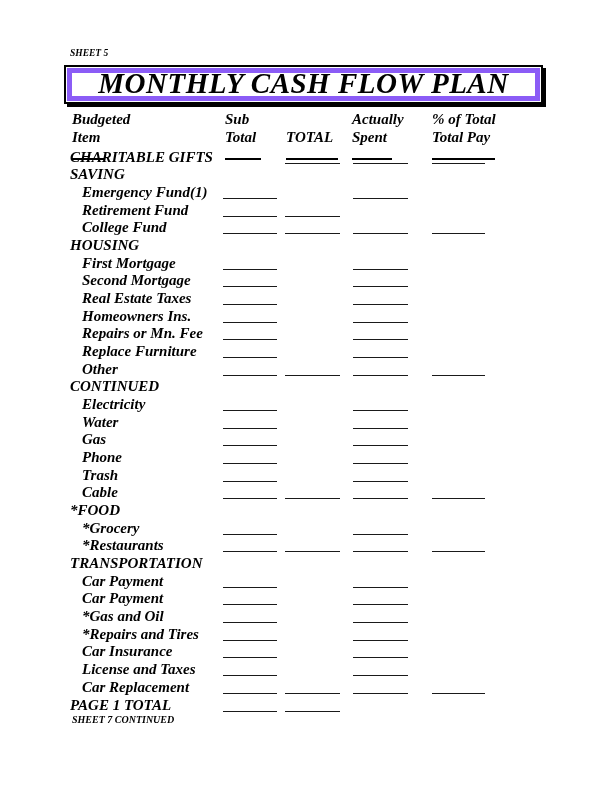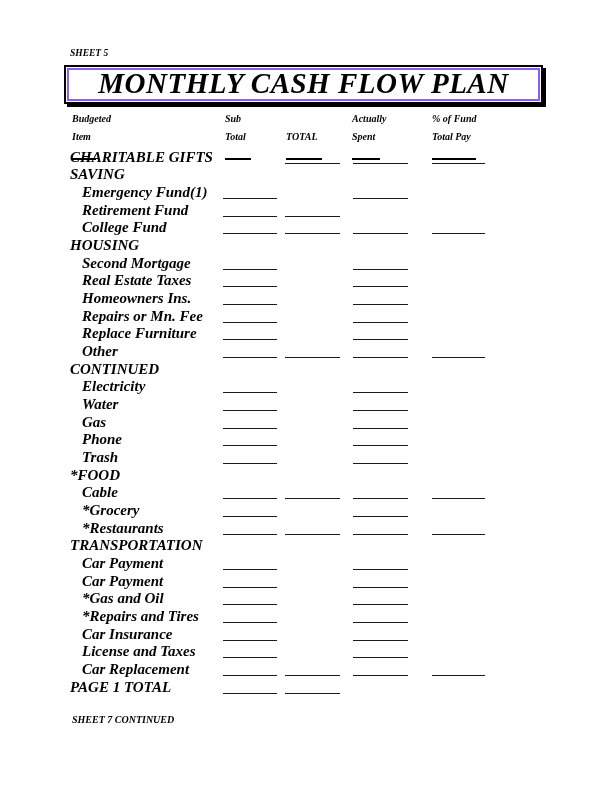--- a/index.html
+++ b/index.html
@@ -32,34 +32,34 @@
     top: 65px;
     width: 475px;
     height: 35px;
     border: 2px solid #000;
     background: #fff;
     box-shadow: 3px 3px 0 0 #000;
   }
   .title-inner {
     position: absolute;
     top: 1px; left: 1px; right: 1px; bottom: 1px;
-    border: 2px solid #8b5cf6;
+    border: 5px solid #8b5cf6;
     display: flex;
     align-items: center;
     justify-content: center;
   }
   .title-text {
     font-size: 29px;
     letter-spacing: 0.5px;
     white-space: nowrap;
     transform: translateY(-1px);
   }
   .colhead {
     position: absolute;
-    font-size: 10px;
+    font-size: 15px;
     line-height: 16px;
     white-space: nowrap;
   }
   .colhead.u {
     border-bottom: 2px solid #000;
     padding-right: 5px;
     padding-bottom: 13px;
   }
   .hrow1 { top: 111px; }
   .hrow2 { top: 129px; }
@@ -123,21 +123,21 @@
   <span class="colhead hrow2 hc1 u">Item</span>
 
   <span class="colhead hrow1 hc2">Sub</span>
   <span class="colhead hrow2 hc2 u">Total</span>
 
   <span class="colhead hrow2 hc3 u">TOTAL</span>
 
   <span class="colhead hrow1 hc4">Actually</span>
   <span class="colhead hrow2 hc4 u">Spent</span>
 
-  <span class="colhead hrow1 hc5">% of Fund</span>
+  <span class="colhead hrow1 hc5">% of Total</span>
   <span class="colhead hrow2 hc5 u">Total Pay</span>
 
   <div class="rows">
       <div class="row">
         <span class="rlabel cat">CHARITABLE GIFTS</span>
         <div class="blank b-total"></div>
         <div class="blank b-spent"></div>
         <div class="blank b-pct"></div>
       </div>
       <div class="row">
@@ -157,20 +157,25 @@
         <span class="rlabel item">College Fund</span>
         <div class="blank b-sub"></div>
         <div class="blank b-total"></div>
         <div class="blank b-spent"></div>
         <div class="blank b-pct"></div>
       </div>
       <div class="row">
         <span class="rlabel cat">HOUSING</span>
       </div>
       <div class="row">
+        <span class="rlabel item">First Mortgage</span>
+        <div class="blank b-sub"></div>
+        <div class="blank b-spent"></div>
+      </div>
+      <div class="row">
         <span class="rlabel item">Second Mortgage</span>
         <div class="blank b-sub"></div>
         <div class="blank b-spent"></div>
       </div>
       <div class="row">
         <span class="rlabel item">Real Estate Taxes</span>
         <div class="blank b-sub"></div>
         <div class="blank b-spent"></div>
       </div>
       <div class="row">
@@ -217,30 +222,30 @@
         <span class="rlabel item">Phone</span>
         <div class="blank b-sub"></div>
         <div class="blank b-spent"></div>
       </div>
       <div class="row">
         <span class="rlabel item">Trash</span>
         <div class="blank b-sub"></div>
         <div class="blank b-spent"></div>
       </div>
       <div class="row">
+        <span class="rlabel item">Cable</span>
+        <div class="blank b-sub"></div>
+        <div class="blank b-total"></div>
+        <div class="blank b-spent"></div>
+        <div class="blank b-pct"></div>
+      </div>
+      <div class="row">
         <span class="rlabel cat">*FOOD</span>
       </div>
       <div class="row">
-        <span class="rlabel item">Cable</span>
-        <div class="blank b-sub"></div>
-        <div class="blank b-total"></div>
-        <div class="blank b-spent"></div>
-        <div class="blank b-pct"></div>
-      </div>
-      <div class="row">
         <span class="rlabel item">*Grocery</span>
         <div class="blank b-sub"></div>
         <div class="blank b-spent"></div>
       </div>
       <div class="row">
         <span class="rlabel item">*Restaurants</span>
         <div class="blank b-sub"></div>
         <div class="blank b-total"></div>
         <div class="blank b-spent"></div>
         <div class="blank b-pct"></div>

